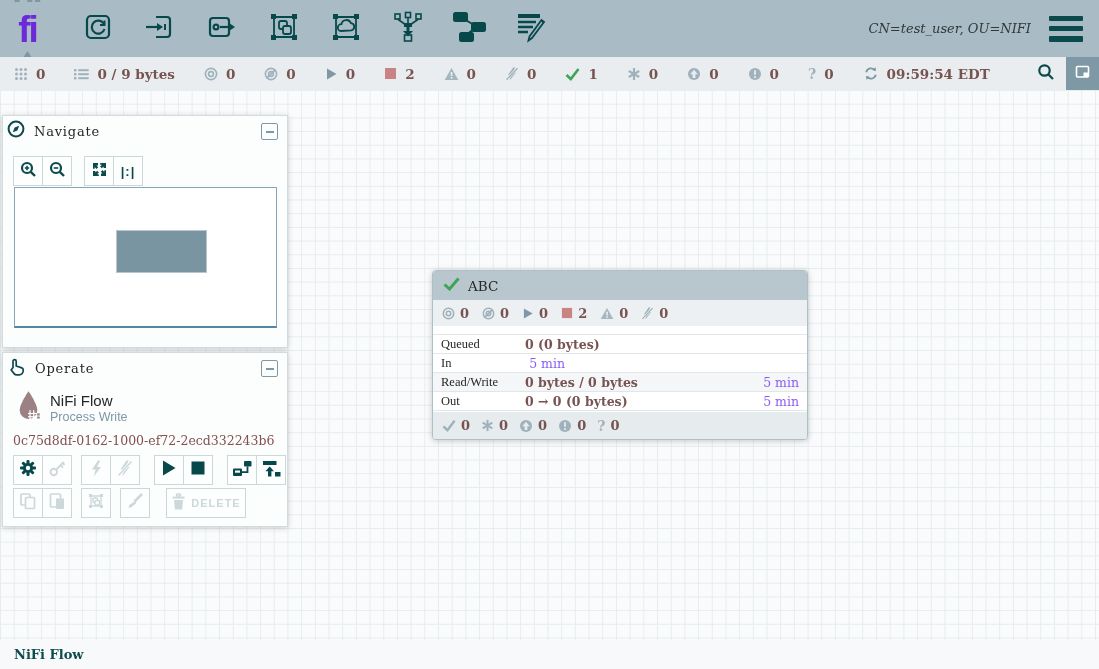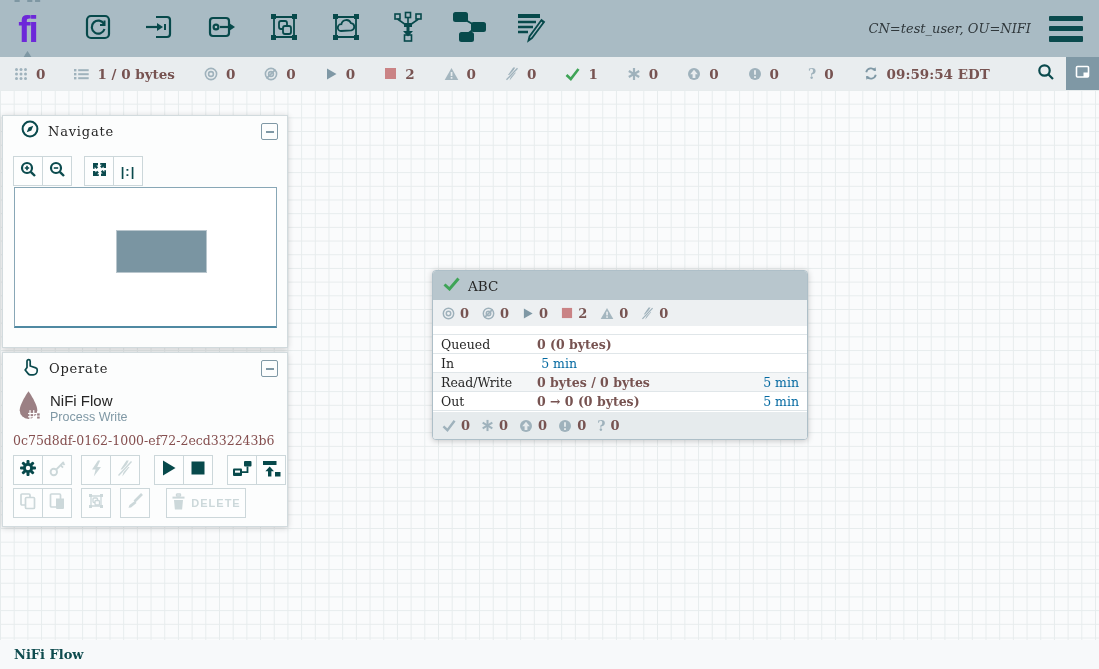--- a/index.html
+++ b/index.html
@@ -33,21 +33,21 @@
   
   .canvas { position:absolute; left:0; top:90px; width:1099px; height:550px;
     background-color:#fafbfc;
     background-image:linear-gradient(to right,#e7eced 1px,transparent 1px),
                      linear-gradient(to bottom,#e7eced 1px,transparent 1px);
     background-size:13.7px 13.7px; }
 
   
   .panel { position:absolute; background:#fcfdfd; border:1px solid #d2dbde;
     box-shadow:0 1px 6px rgba(0,0,0,.18); }
-  .panel-header { height:30px; display:flex; align-items:center; padding:0 18px; position:relative; }
+  .panel-header { height:30px; display:flex; align-items:center; padding:0 4px; position:relative; }
   .panel-title { font-family:"DejaVu Serif", serif; font-size:13px; color:#262626; letter-spacing:.8px; margin-left:9px; }
   .collapse-btn { position:absolute; right:9px; top:7px; width:17px; height:17px;
     border:1px solid #7f98a5; border-radius:2px; display:flex; align-items:center; justify-content:center; cursor:pointer; background:#fcfdfd;}
   .collapse-btn i { display:block; width:8px; height:2px; background:#7f98a5; }
 
   .navigate-panel { left:2px; top:115px; width:286px; height:233px; }
   .nav-buttons { display:flex; margin:10px 0 0 10px; }
   .sq-btn { width:30px; height:30px; background:#fdfefe; border:1px solid #ccd7da;
     display:flex; align-items:center; justify-content:center; cursor:pointer; }
   .adj { margin-left:-1px; }
@@ -79,23 +79,23 @@
     display:flex; align-items:center; padding-left:10px; }
   .pg-name { font-family:"DejaVu Serif", serif; font-size:13.5px; color:#262626; margin-left:8px; }
   .pg-iconrow { height:26px; background:#edf0f2; display:flex; align-items:center; padding-left:9px; }
   .pg-stat { display:flex; align-items:center; margin-right:13px; }
   .pg-stat .ic { display:flex; align-items:center; margin-right:5px; }
   .pg-count { font-family:"DejaVu Serif", serif; font-size:13px; font-weight:700; color:#775351; }
   .pg-table { margin-top:8px; border-top:1px solid #e0e6e9; }
   .pg-row { display:flex; align-items:center; height:19px; border-bottom:1px solid #e0e6e9;
     font-family:"DejaVu Serif", serif; font-size:12.5px; }
   .pg-row.alt { background:#f4f6f7; }
-  .pg-row .lbl { width:104px; padding-left:8px; color:#262626; }
+  .pg-row .lbl { width:92px; padding-left:8px; color:#262626;font-family:Liberation Serif, serif; }
   .pg-row .val { flex:1; color:#775351; font-weight:600; }
-  .pg-row .win { width:48px; text-align:right; padding-right:8px; color:#0369a1; font-weight:normal; }
+  .pg-row .win { width:48px; text-align:right; padding-right:8px; color:#8b5cf6; font-weight:normal; }
   .pg-footer { position:absolute; left:0; bottom:0; width:100%; height:27px; background:#e6ebed;
     border-radius:0 0 3px 3px; display:flex; align-items:center; padding-left:9px; }
   .pg-footer .pg-stat { margin-right:11px; }
 
   
   .breadcrumb-bar { position:absolute; left:0; top:640px; width:1099px; height:29px;
     background:#f7f9fa; display:flex; align-items:center; padding-left:14px; }
   .breadcrumb-link { font-family:"DejaVu Serif", serif; font-size:13px; font-weight:bold; color:#0e4b4e; cursor:pointer; }
 </style>
 </head>
@@ -239,21 +239,21 @@
     <span class="ic">
         <svg width="15" height="14" viewBox="0 0 15 14" fill="#9fb2bc">
           <rect x="0" y="2" width="2.4" height="2.4"></rect>
           <rect x="0" y="6" width="2.4" height="2.4"></rect>
           <rect x="0" y="10" width="2.4" height="2.4"></rect>
           <rect x="4.2" y="2.2" width="10.5" height="2"></rect>
           <rect x="4.2" y="6.2" width="10.5" height="2"></rect>
           <rect x="4.2" y="10.2" width="10.5" height="2"></rect>
         </svg>
       </span>
-    <span class="sb-count">1 / 0 bytes</span>
+    <span class="sb-count">0 / 9 bytes</span>
   </div>
   <div class="sb-item">
     <span class="ic">
         <svg width="14" height="14" viewBox="0 0 14 14" fill="none" stroke="#9fb2bc">
           <circle cx="7" cy="7" r="5.6" stroke-width="1.6"></circle>
           <circle cx="7" cy="7" r="2.4" stroke-width="1.6"></circle>
         </svg>
       </span>
     <span class="sb-count">0</span>
   </div>

